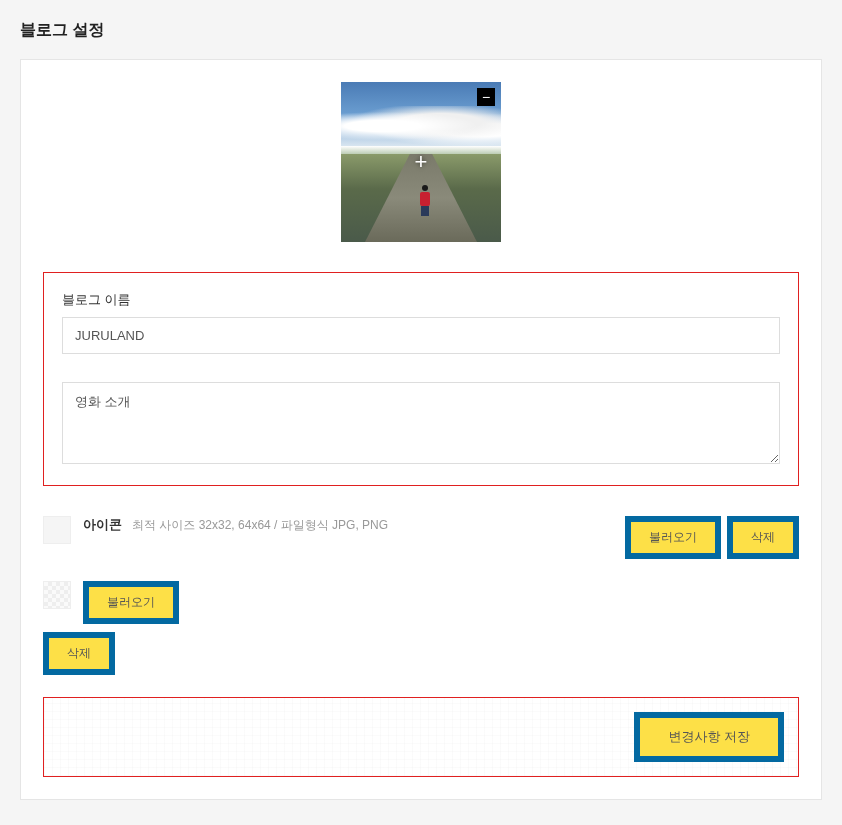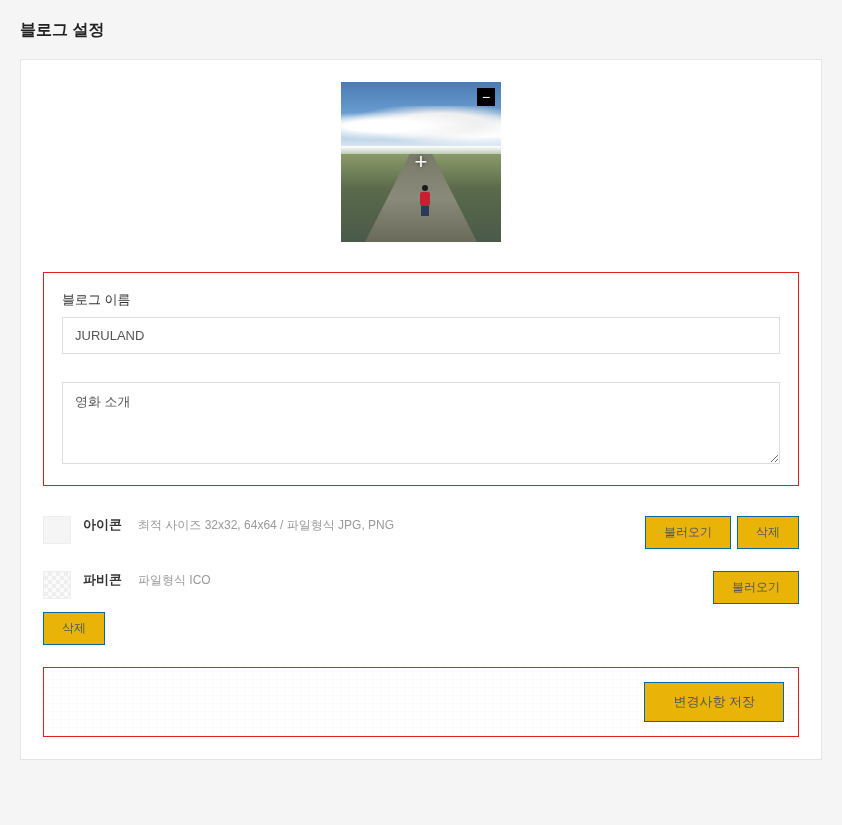--- a/index.html
+++ b/index.html
@@ -175,40 +175,40 @@
       margin-right: 12px;
       flex-shrink: 0;
     }
     .asset-thumb.favicon {
       background: repeating-conic-gradient(#eee 0% 25%, #fafafa 0% 50%) 0 0 / 8px 8px;
     }
     .asset-label-group {
       flex: 1;
       display: flex;
       align-items: baseline;
-      gap: 16px;
+      gap: 10px;
       min-height: 28px;
     }
     .asset-label {
       font-size: 13px;
       font-weight: 600;
       color: #333;
     }
     .asset-hint {
       font-size: 12px;
       color: #999;
     }
     .asset-buttons {
       display: flex;
       gap: 6px;
     }
     .btn {
       padding: 7px 18px;
-      border: 1px solid #0369a1;
-      background: #eab308;
+      border: 6px solid #0369a1;
+      background: #fde047;
       font-size: 12px;
       color: #555;
       cursor: pointer;
       font-family: inherit;
     }
     .favicon-delete-wrap {
       width: 100%;
       margin-top: 8px;
       margin-left: 0;
     }
@@ -269,24 +269,20 @@
       <span class="asset-hint">최적 사이즈 32x32, 64x64 / 파일형식 JPG, PNG</span>
     </div>
     <div class="asset-buttons">
       <button class="btn">불러오기</button>
       <button class="btn">삭제</button>
     </div>
   </div>
 
   <div class="asset-row">
     <div class="asset-thumb favicon"></div>
-    <div class="asset-label-group">
-      <span class="asset-label">파비콘</span>
-      <span class="asset-hint">파일형식 ICO</span>
-    </div>
     <div class="asset-buttons">
       <button class="btn">불러오기</button>
     </div>
     <div class="favicon-delete-wrap">
       <button class="btn">삭제</button>
     </div>
   </div>
 
   <div class="save-row">
     <button class="btn btn-save">변경사항 저장</button>

